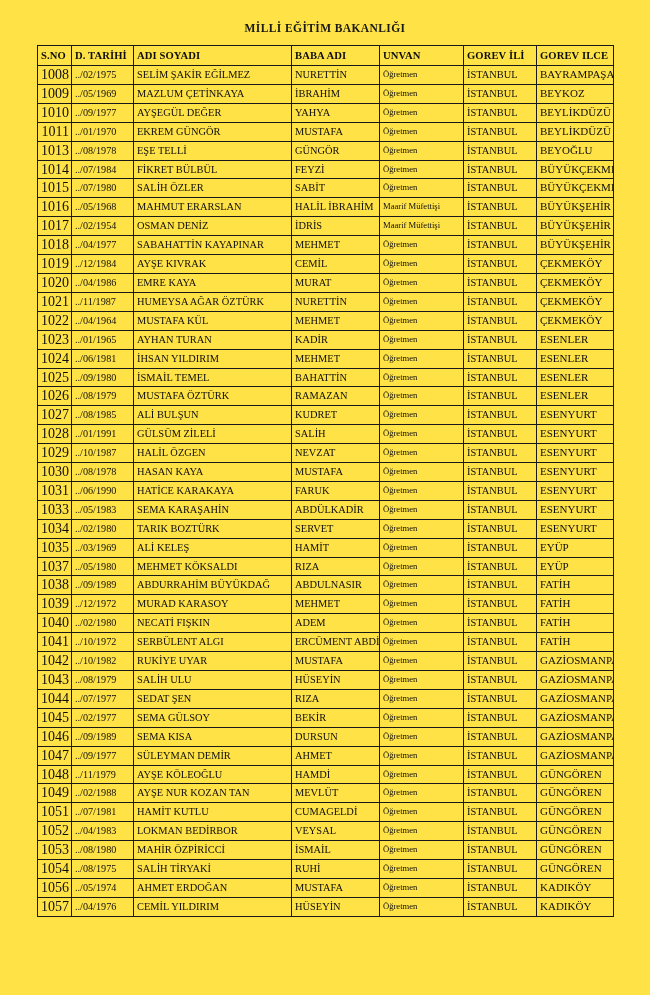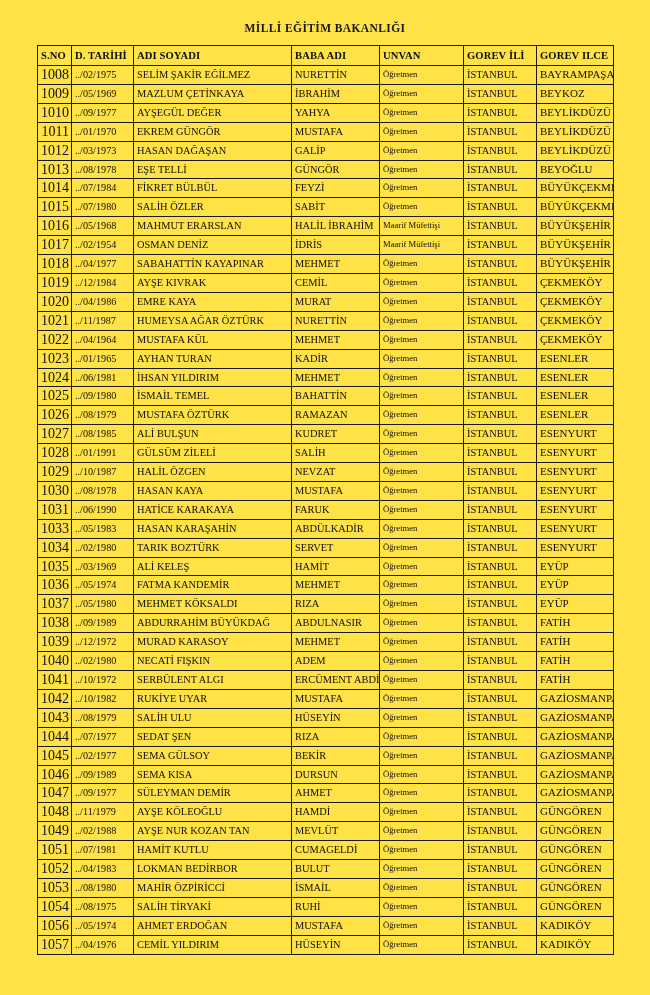--- a/index.html
+++ b/index.html
@@ -154,29 +154,20 @@
           <tr>
             <td class="sno">1011</td>
             <td class="dt">../01/1970</td>
             <td class="name">EKREM GÜNGÖR</td>
             <td class="baba">MUSTAFA</td>
             <td class="unvan">Öğretmen</td>
             <td class="il">İSTANBUL</td>
             <td class="ilce">BEYLİKDÜZÜ</td>
           </tr>
           <tr>
-            <td class="sno">1012</td>
-            <td class="dt">../03/1973</td>
-            <td class="name">HASAN DAĞAŞAN</td>
-            <td class="baba">GALİP</td>
-            <td class="unvan">Öğretmen</td>
-            <td class="il">İSTANBUL</td>
-            <td class="ilce">BEYLİKDÜZÜ</td>
-          </tr>
-          <tr>
             <td class="sno">1013</td>
             <td class="dt">../08/1978</td>
             <td class="name">EŞE TELLİ</td>
             <td class="baba">GÜNGÖR</td>
             <td class="unvan">Öğretmen</td>
             <td class="il">İSTANBUL</td>
             <td class="ilce">BEYOĞLU</td>
           </tr>
           <tr>
             <td class="sno">1014</td>
@@ -336,21 +327,21 @@
             <td class="dt">../06/1990</td>
             <td class="name">HATİCE KARAKAYA</td>
             <td class="baba">FARUK</td>
             <td class="unvan">Öğretmen</td>
             <td class="il">İSTANBUL</td>
             <td class="ilce">ESENYURT</td>
           </tr>
           <tr>
             <td class="sno">1033</td>
             <td class="dt">../05/1983</td>
-            <td class="name">HASAN KARAŞAHİN</td>
+            <td class="name">SEMA KARAŞAHİN</td>
             <td class="baba">ABDÜLKADİR</td>
             <td class="unvan">Öğretmen</td>
             <td class="il">İSTANBUL</td>
             <td class="ilce">ESENYURT</td>
           </tr>
           <tr>
             <td class="sno">1034</td>
             <td class="dt">../02/1980</td>
             <td class="name">TARIK BOZTÜRK</td>
             <td class="baba">SERVET</td>
@@ -361,29 +352,20 @@
           <tr>
             <td class="sno">1035</td>
             <td class="dt">../03/1969</td>
             <td class="name">ALİ KELEŞ</td>
             <td class="baba">HAMİT</td>
             <td class="unvan">Öğretmen</td>
             <td class="il">İSTANBUL</td>
             <td class="ilce">EYÜP</td>
           </tr>
           <tr>
-            <td class="sno">1036</td>
-            <td class="dt">../05/1974</td>
-            <td class="name">FATMA KANDEMİR</td>
-            <td class="baba">MEHMET</td>
-            <td class="unvan">Öğretmen</td>
-            <td class="il">İSTANBUL</td>
-            <td class="ilce">EYÜP</td>
-          </tr>
-          <tr>
             <td class="sno">1037</td>
             <td class="dt">../05/1980</td>
             <td class="name">MEHMET KÖKSALDI</td>
             <td class="baba">RIZA</td>
             <td class="unvan">Öğretmen</td>
             <td class="il">İSTANBUL</td>
             <td class="ilce">EYÜP</td>
           </tr>
           <tr>
             <td class="sno">1038</td>
@@ -499,21 +481,21 @@
             <td class="name">HAMİT KUTLU</td>
             <td class="baba">CUMAGELDİ</td>
             <td class="unvan">Öğretmen</td>
             <td class="il">İSTANBUL</td>
             <td class="ilce">GÜNGÖREN</td>
           </tr>
           <tr>
             <td class="sno">1052</td>
             <td class="dt">../04/1983</td>
             <td class="name">LOKMAN BEDİRBOR</td>
-            <td class="baba">BULUT</td>
+            <td class="baba">VEYSAL</td>
             <td class="unvan">Öğretmen</td>
             <td class="il">İSTANBUL</td>
             <td class="ilce">GÜNGÖREN</td>
           </tr>
           <tr>
             <td class="sno">1053</td>
             <td class="dt">../08/1980</td>
             <td class="name">MAHİR ÖZPİRİCCİ</td>
             <td class="baba">İSMAİL</td>
             <td class="unvan">Öğretmen</td>

